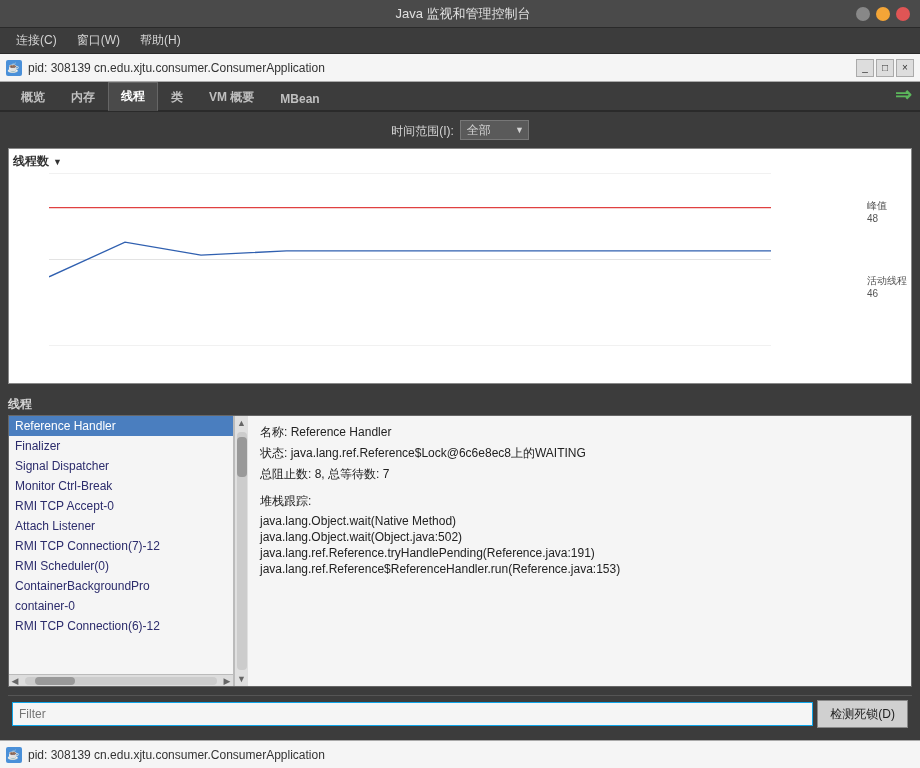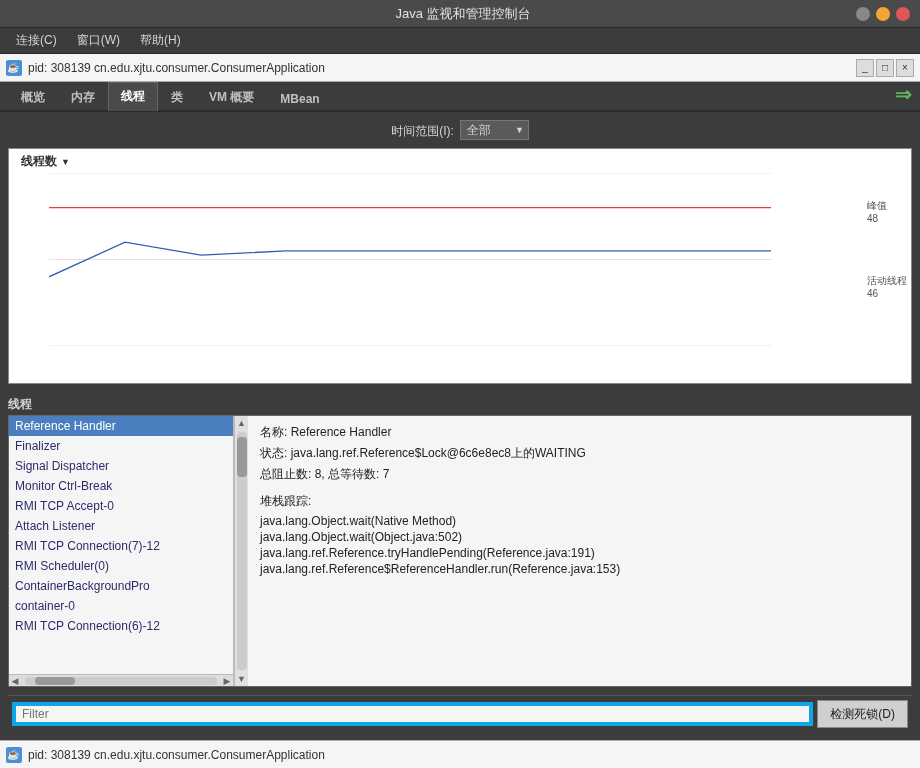--- a/index.html
+++ b/index.html
@@ -188,21 +188,21 @@
       flex: 0 0 230px;
       position: relative;
       padding: 6px 50px 20px 40px;
     }
     #chart-header {
       display: flex;
       align-items: center;
       gap: 4px;
       position: absolute;
       top: 4px;
-      left: 12px;
+      left: 4px;
     }
     #chart-title { color: #333; font-size: 12px; font-weight: bold; }
     .chart-dropdown-arrow {
       font-size: 9px;
       color: #333;
       cursor: pointer;
     }
     #chart-area {
       width: 100%;
       height: 100%;
@@ -320,21 +320,21 @@
       display: flex;
       background: #3c3c3c;
       padding: 4px;
       gap: 4px;
       align-items: center;
       border-top: 1px solid #555;
     }
     #filter-input {
       flex: 1;
       background: #f5f5f5;
-      border: 4px solid #0ea5e9;
+      border: 1px solid #0ea5e9;
       padding: 3px 6px;
       font-size: 12px;
       color: #333;
       height: 24px;
     }
     #deadlock-btn {
       background: #d0d0d0;
       border: 1px solid #888;
       padding: 3px 12px;
       font-size: 12px;

